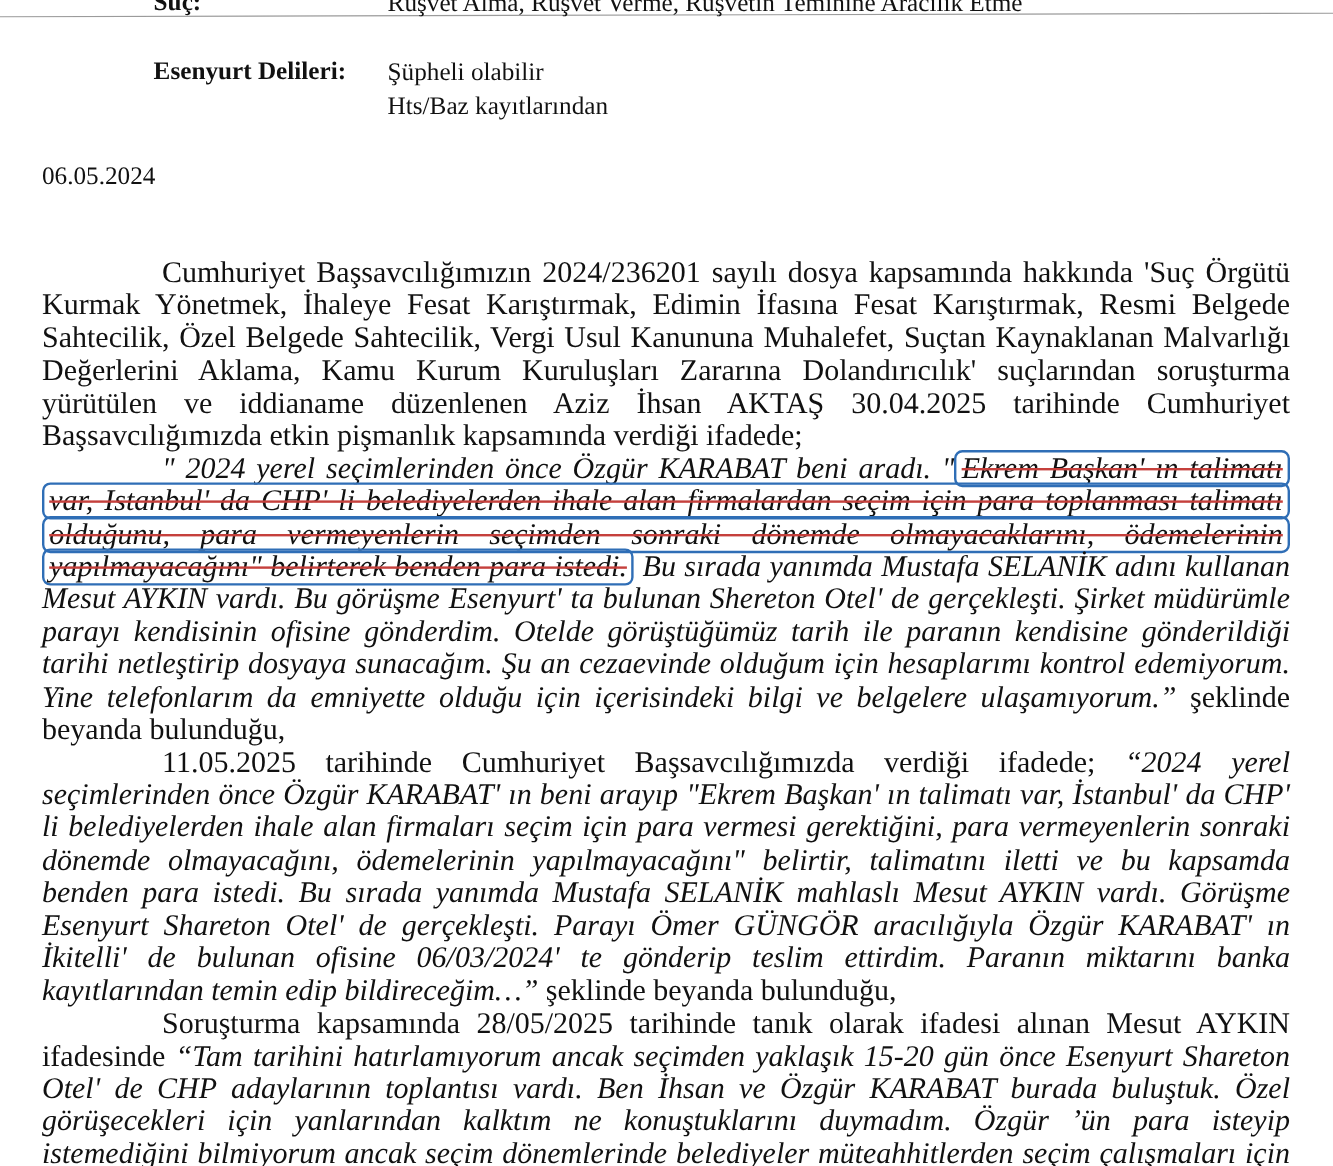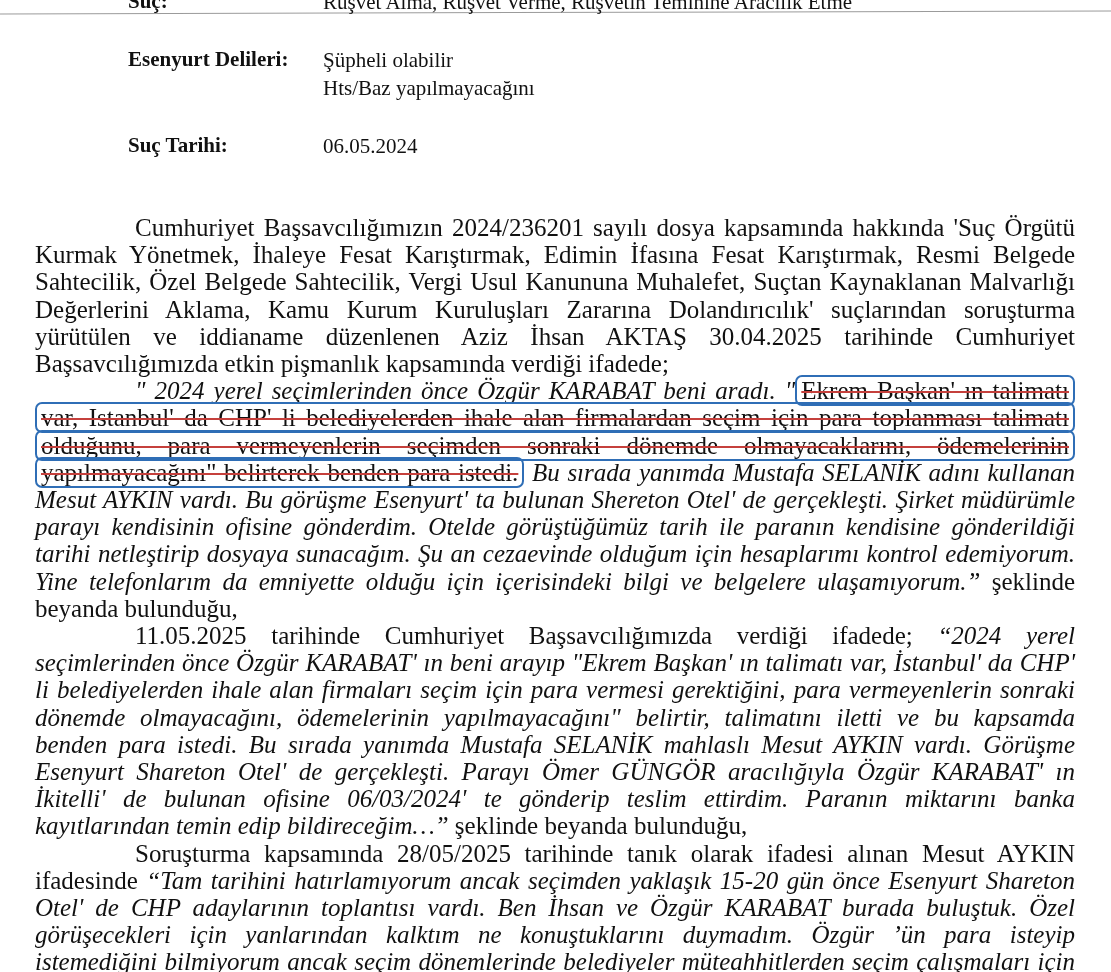--- a/index.html
+++ b/index.html
@@ -52,20 +52,21 @@
     line-height: 27.2px;
     text-align: justify;
   }
   .para {
     margin: 0;
     text-indent: 100px;
   }
   .run-normal { font-style: normal; }
   .run-italic { font-style: italic; }
   .run-highlight {
+    font-style: italic;
     border: 2.5px solid var(--hl-border, #2F6EB6);
     border-radius: 7px;
     padding: 0px 4px;
     -webkit-box-decoration-break: clone;
     box-decoration-break: clone;
     text-decoration: line-through;
     text-decoration-color: var(--strike, #C5403C);
     text-decoration-thickness: 1.8px;
   }
 </style>
@@ -79,25 +80,24 @@
       <div class="field-row">
         <div class="field-label">Suç:</div>
         <div class="field-values">
           <div>Rüşvet Alma, Rüşvet Verme, Rüşvetin Teminine Aracılık Etme</div>
         </div>
       </div>
       <div class="field-row">
         <div class="field-label">Esenyurt Delileri:</div>
         <div class="field-values">
           <div>Şüpheli olabilir</div>
-          <div>Hts/Baz yapılmayacağını</div>
+          <div>Hts/Baz kayıtlarından</div>
         </div>
       </div>
       <div class="field-row">
-        <div class="field-label">Suç Tarihi:</div>
         <div class="field-values">
           <div>06.05.2024</div>
         </div>
       </div>
     </div>
   <div class="body-text">
       <p class="para"><span class="run-normal">Cumhuriyet Başsavcılığımızın 2024/236201 sayılı dosya kapsamında hakkında 'Suç Örgütü Kurmak Yönetmek, İhaleye Fesat Karıştırmak, Edimin İfasına Fesat Karıştırmak, Resmi Belgede Sahtecilik, Özel Belgede Sahtecilik, Vergi Usul Kanununa Muhalefet, Suçtan Kaynaklanan Malvarlığı Değerlerini Aklama, Kamu Kurum Kuruluşları Zararına Dolandırıcılık' suçlarından soruşturma yürütülen ve iddianame düzenlenen Aziz İhsan AKTAŞ 30.04.2025 tarihinde Cumhuriyet Başsavcılığımızda etkin pişmanlık kapsamında verdiği ifadede;</span></p>
       <p class="para"><span class="run-italic">" 2024 yerel seçimlerinden önce Özgür KARABAT beni aradı. "</span><span class="run-highlight">Ekrem Başkan' ın talimatı var, Istanbul' da CHP' li belediyelerden ihale alan firmalardan seçim için para toplanması talimatı olduğunu, para vermeyenlerin seçimden sonraki dönemde olmayacaklarını, ödemelerinin yapılmayacağını" belirterek benden para istedi.</span><span class="run-italic"> Bu sırada yanımda Mustafa SELANİK adını kullanan Mesut AYKIN vardı. Bu görüşme Esenyurt' ta bulunan Shereton Otel' de gerçekleşti. Şirket müdürümle parayı kendisinin ofisine gönderdim. Otelde görüştüğümüz tarih ile paranın kendisine gönderildiği tarihi netleştirip dosyaya sunacağım. Şu an cezaevinde olduğum için hesaplarımı kontrol edemiyorum. Yine telefonlarım da emniyette olduğu için içerisindeki bilgi ve belgelere ulaşamıyorum.” </span><span class="run-normal">şeklinde beyanda bulunduğu,</span></p>
       <p class="para"><span class="run-normal">11.05.2025 tarihinde Cumhuriyet Başsavcılığımızda verdiği ifadede; </span><span class="run-italic">“2024 yerel seçimlerinden önce Özgür KARABAT' ın beni arayıp "Ekrem Başkan' ın talimatı var, İstanbul' da CHP' li belediyelerden ihale alan firmaları seçim için para vermesi gerektiğini, para vermeyenlerin sonraki dönemde olmayacağını, ödemelerinin yapılmayacağını" belirtir, talimatını iletti ve bu kapsamda benden para istedi. Bu sırada yanımda Mustafa SELANİK mahlaslı Mesut AYKIN vardı. Görüşme Esenyurt Shareton Otel' de gerçekleşti. Parayı Ömer GÜNGÖR aracılığıyla Özgür KARABAT' ın İkitelli' de bulunan ofisine 06/03/2024' te gönderip teslim ettirdim. Paranın miktarını banka kayıtlarından temin edip bildireceğim…” </span><span class="run-normal">şeklinde beyanda bulunduğu,</span></p>
       <p class="para"><span class="run-normal">Soruşturma kapsamında 28/05/2025 tarihinde tanık olarak ifadesi alınan Mesut AYKIN ifadesinde </span><span class="run-italic">“Tam tarihini hatırlamıyorum ancak seçimden yaklaşık 15-20 gün önce Esenyurt Shareton Otel' de CHP adaylarının toplantısı vardı. Ben İhsan ve Özgür KARABAT burada buluştuk. Özel görüşecekleri için yanlarından kalktım ne konuştuklarını duymadım. Özgür ’ün para isteyip istemediğini bilmiyorum ancak seçim dönemlerinde belediyeler müteahhitlerden seçim çalışmaları için para isterler. İhsan da para vermiş olabilir” </span><span class="run-normal">şeklinde beyanda bulunduğu,</span></p>

